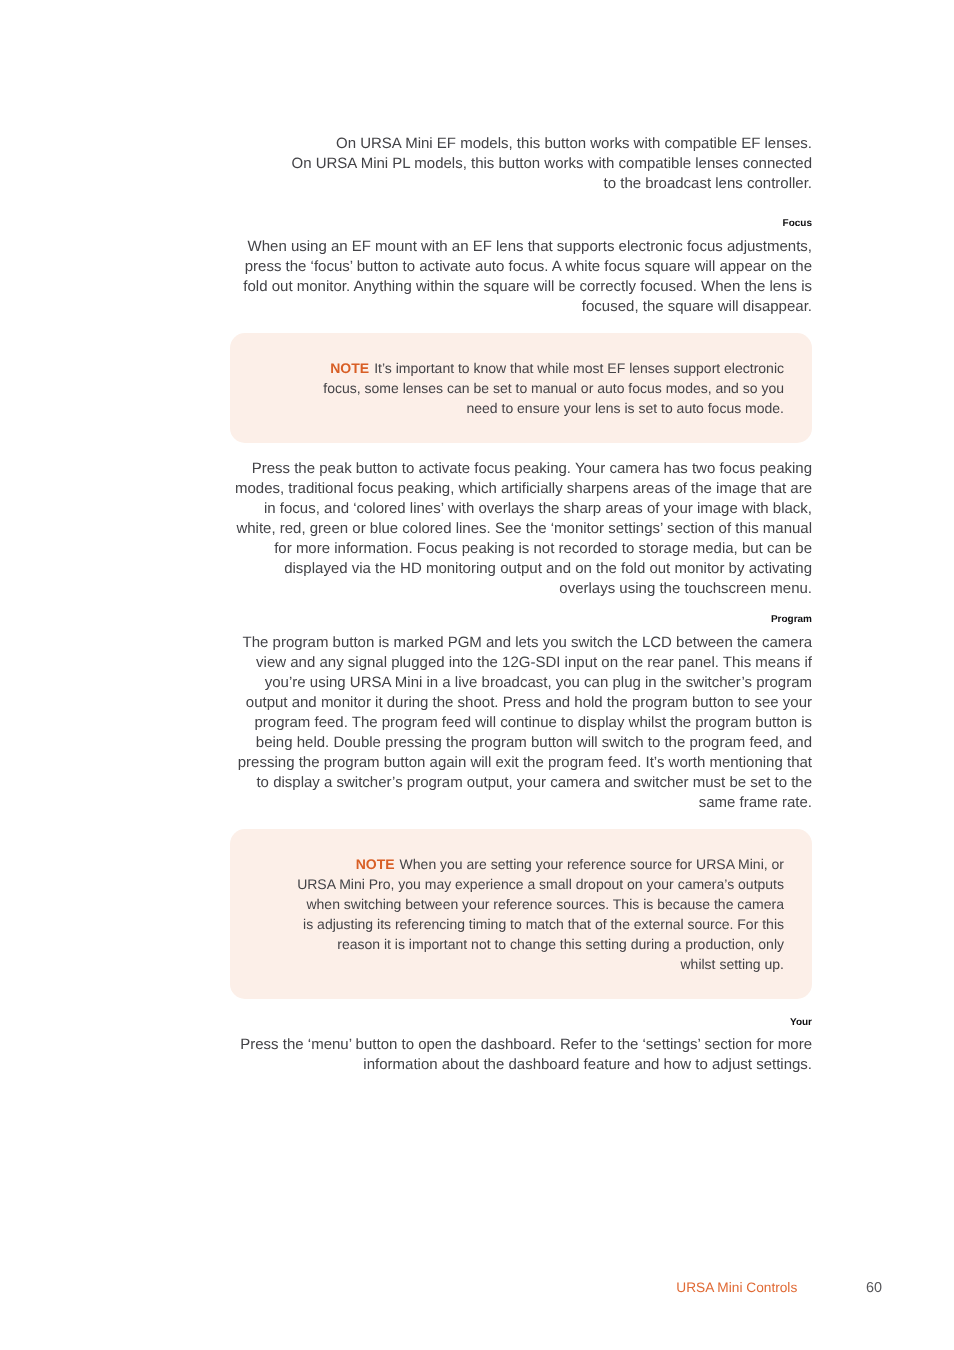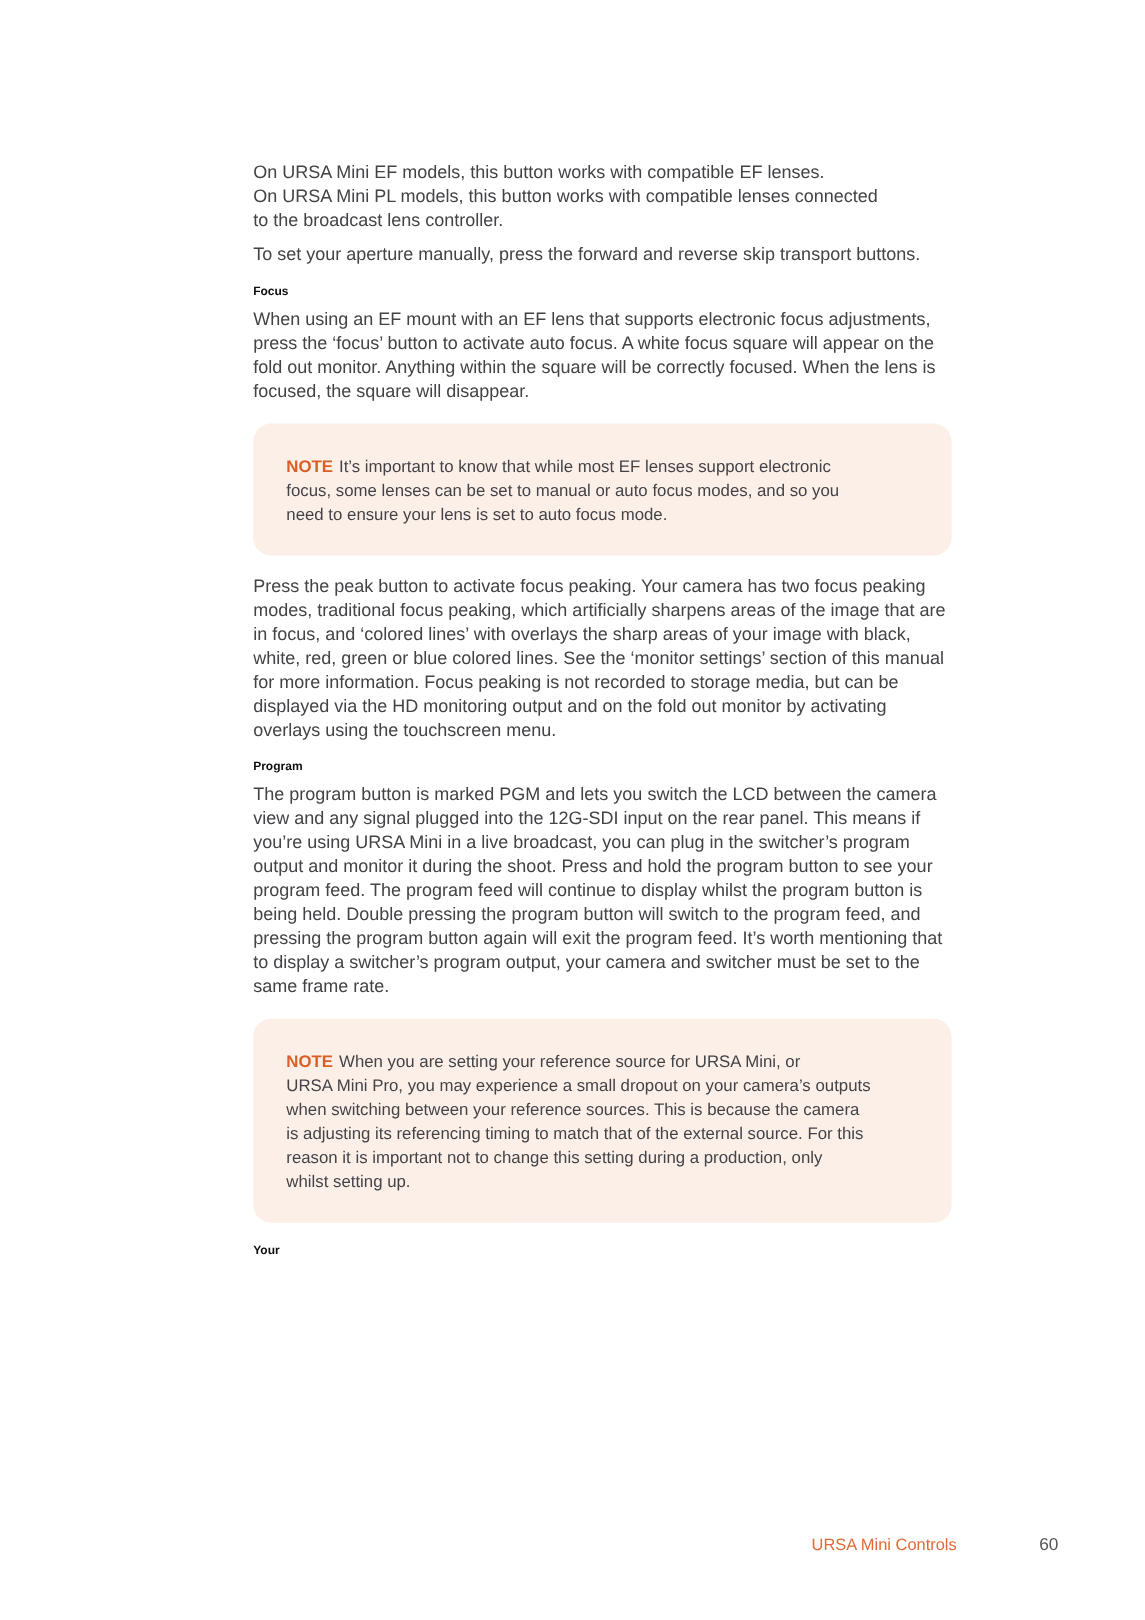--- a/index.html
+++ b/index.html
@@ -4,21 +4,21 @@
 <title>URSA Mini Controls</title>
 <style>
   html,body{margin:0;padding:0;background:#ffffff;}
   body{width:954px;height:1350px;
        font-family:"Liberation Sans",sans-serif;
        -webkit-font-smoothing:antialiased;
        text-rendering:geometricPrecision;}
   .page{position:relative;width:954px;height:1350px;overflow:hidden;background:#ffffff;}
 
   
-  .col{position:absolute;left:211px;top:134.3px;width:582px;}
+  .col{position:absolute;left:230px;top:134.3px;width:582px;text-align:right;}
 
   p.para{margin:0;font-size:15px;line-height:20px;color:#434347;font-weight:400;white-space:pre;}
   h2.head{margin:0;font-size:10px;line-height:20px;color:#0f0f11;font-weight:700;}
 
   
   .gap-pp{height:8.8px;}
   .gap-ph{height:11px;}
   .gap-hp{height:2.9px;}
   .gap-pn{height:16px;}
   .gap-nh{height:13.8px;}
@@ -39,21 +39,20 @@
 <div class="page">
 
   <div class="col">
 
     <p class="para">On URSA Mini EF models, this button works with compatible EF lenses.
 On URSA Mini PL models, this button works with compatible lenses connected
 to the broadcast lens controller.</p>
 
     <div class="gap-pp"></div>
 
-    <p class="para">To set your aperture manually, press the forward and reverse skip transport buttons.</p>
 
     <div class="gap-ph"></div>
 
     <h2 class="head">Focus</h2>
     <div class="gap-hp"></div>
     <p class="para">When using an EF mount with an EF lens that supports electronic focus adjustments,
 press the ‘focus’ button to activate auto focus. A white focus square will appear on the
 fold out monitor. Anything within the square will be correctly focused. When the lens is
 focused, the square will disappear.</p>
 
@@ -98,20 +97,22 @@
 when switching between your reference sources. This is because the camera
 is adjusting its referencing timing to match that of the external source. For this
 reason it is important not to change this setting during a production, only
 whilst setting up.</span></p>
     </div>
 
     <div class="gap-nh"></div>
 
     <h2 class="head">Your</h2>
     <div class="gap-hp"></div>
+    <p class="para">Press the ‘menu’ button to open the dashboard. Refer to the ‘settings’ section for more
+information about the dashboard feature and how to adjust settings.</p>
 
   </div>
 
   <div class="footer">
     <span class="foot-sec">URSA Mini Controls</span>
     <span class="foot-pg">60</span>
   </div>
 
 </div>
 

